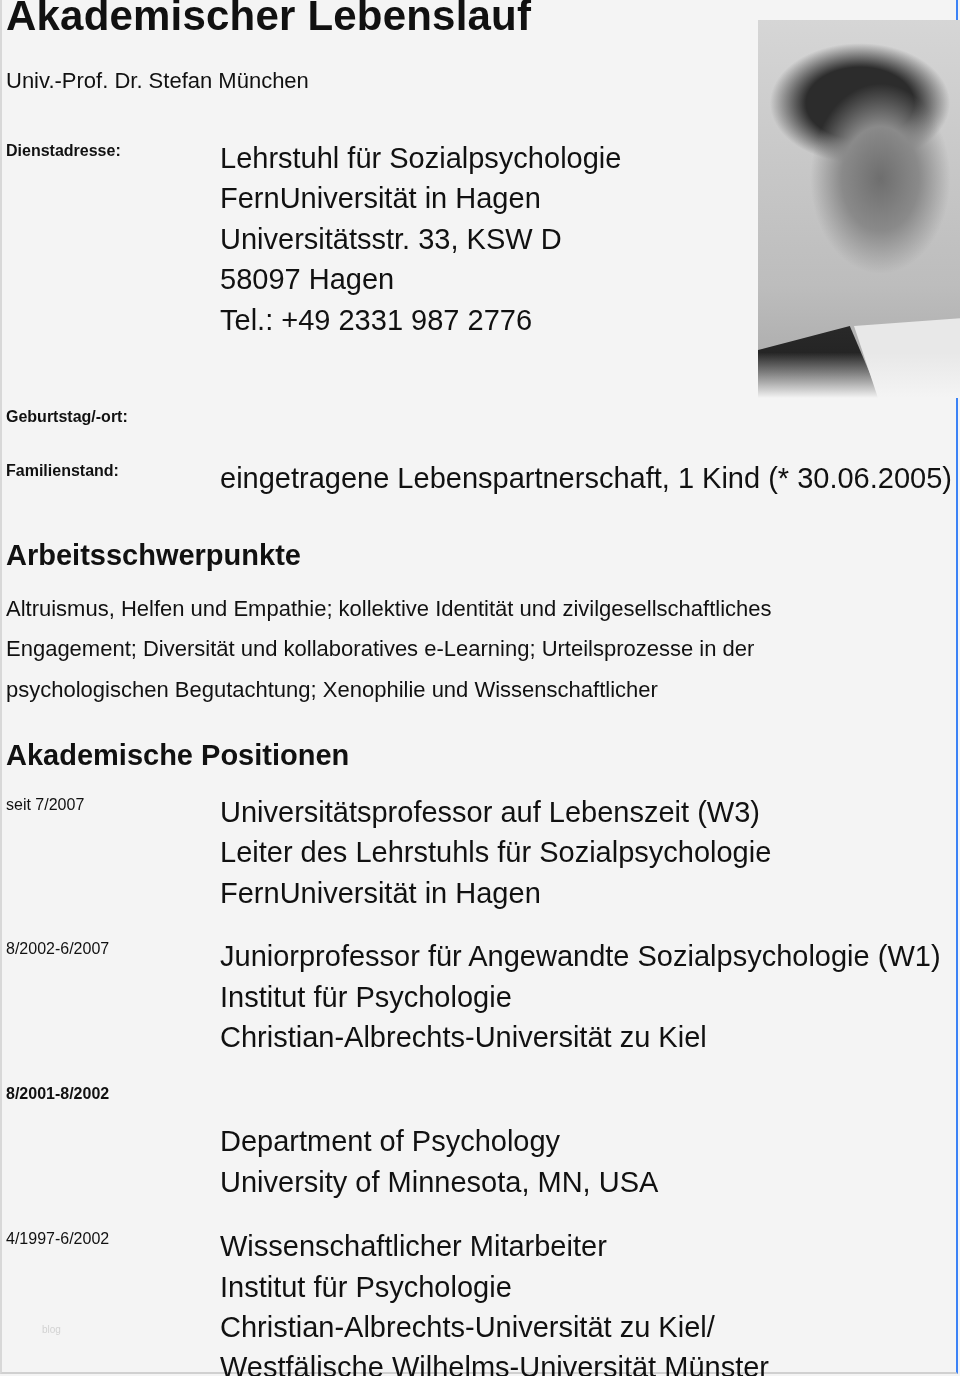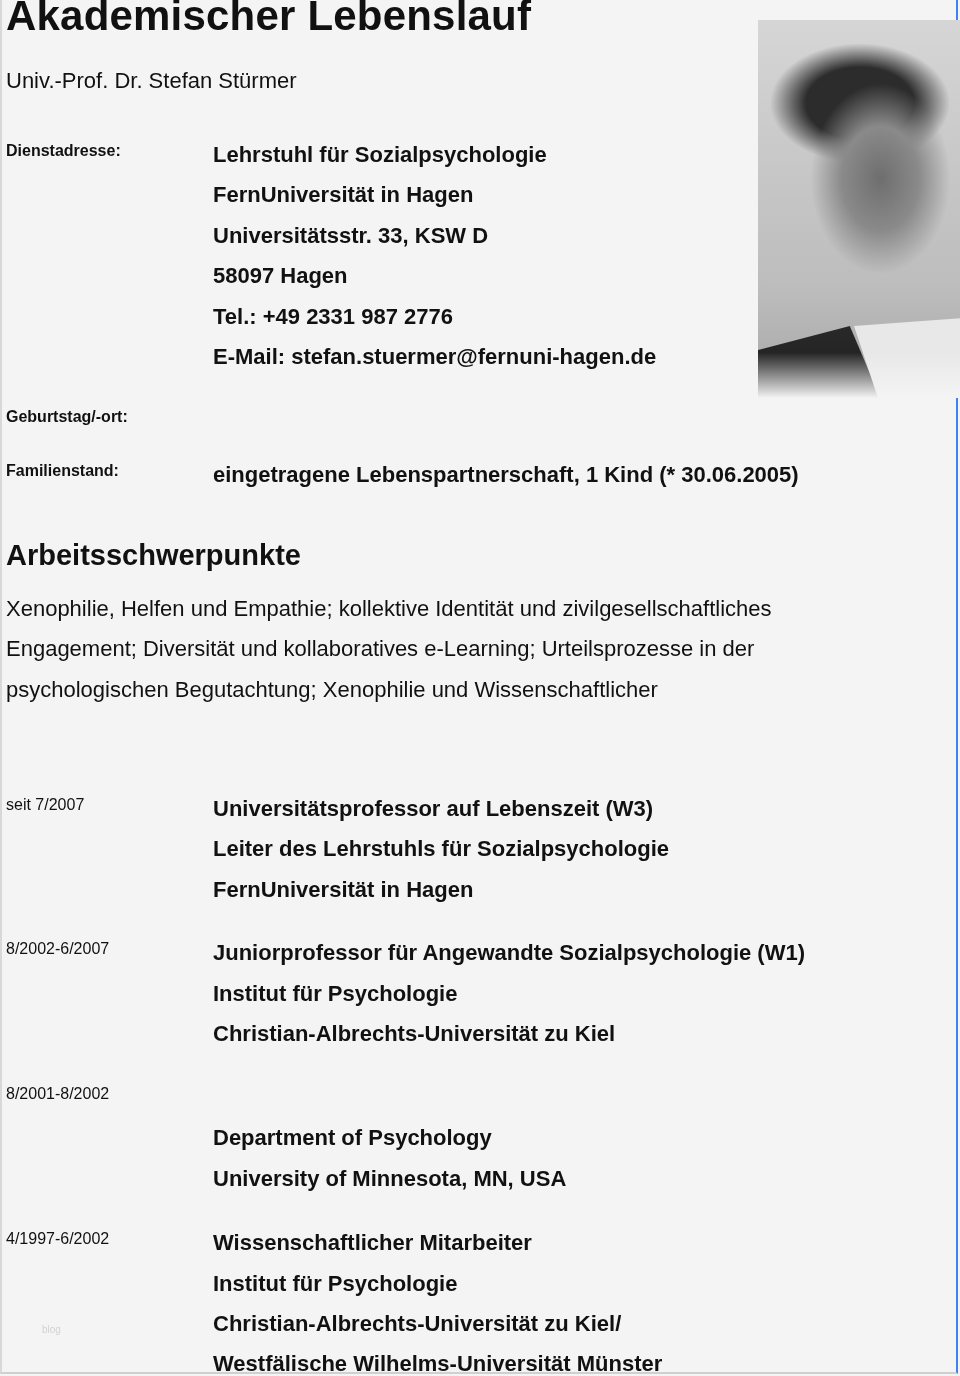--- a/index.html
+++ b/index.html
@@ -42,24 +42,23 @@
       position: absolute;
       left: 4px;
       font-size: 16px;
       white-space: nowrap;
     }
     .label-bold {
       font-weight: bold;
     }
     .col2 {
       position: absolute;
-      left: 211px;
-      font-size: 22px;
+      left: 218px;
+      font-size: 29px;
       white-space: nowrap;
-      font-weight: bold;
     }
     .section-heading {
       position: absolute;
       left: 4px;
       font-size: 29px;
       font-weight: bold;
       white-space: nowrap;
     }
     .para-line {
       position: absolute;
@@ -102,58 +101,58 @@
       font-size: 10px;
       color: #d2d2d2;
     }
   </style>
 </head>
 <body>
 
 <div class="page">
 
   <div class="title">Akademischer Lebenslauf</div>
-  <div class="subtitle">Univ.-Prof. Dr. Stefan Stürmer</div>
+  <div class="subtitle">Univ.-Prof. Dr. Stefan München</div>
 
   <div class="photo">
     <div class="shirt"></div>
     <div class="collar"></div>
     <div class="fade"></div>
   </div>
 
   <div class="row label-bold" style="top:142px;">Dienstadresse:</div>
   <div class="col2" style="top:142px;">Lehrstuhl für Sozialpsychologie</div>
   <div class="col2" style="top:182px;">FernUniversität in Hagen</div>
   <div class="col2" style="top:223px;">Universitätsstr. 33, KSW D</div>
   <div class="col2" style="top:263px;">58097 Hagen</div>
   <div class="col2" style="top:304px;">Tel.: +49 2331 987 2776</div>
-  <div class="col2" style="top:344px;">E-Mail: stefan.stuermer@fernuni-hagen.de</div>
 
   <div class="row label-bold" style="top:408px;">Geburtstag/-ort:</div>
 
   <div class="row label-bold" style="top:462px;">Familienstand:</div>
   <div class="col2" style="top:462px;">eingetragene Lebenspartnerschaft, 1 Kind (* 30.06.2005)</div>
 
   <div class="section-heading" style="top:539px;">Arbeitsschwerpunkte</div>
-  <div class="para-line" style="top:596px;">Xenophilie, Helfen und Empathie; kollektive Identität und zivilgesellschaftliches</div>
+  <div class="para-line" style="top:596px;">Altruismus, Helfen und Empathie; kollektive Identität und zivilgesellschaftliches</div>
   <div class="para-line" style="top:636px;">Engagement; Diversität und kollaboratives e-Learning; Urteilsprozesse in der</div>
   <div class="para-line" style="top:677px;">psychologischen Begutachtung; Xenophilie und Wissenschaftlicher</div>
 
+  <div class="section-heading" style="top:739px;">Akademische Positionen</div>
 
   <div class="row" style="top:796px;">seit 7/2007</div>
   <div class="col2" style="top:796px;">Universitätsprofessor auf Lebenszeit (W3)</div>
   <div class="col2" style="top:836px;">Leiter des Lehrstuhls für Sozialpsychologie</div>
   <div class="col2" style="top:877px;">FernUniversität in Hagen</div>
 
   <div class="row" style="top:940px;">8/2002-6/2007</div>
   <div class="col2" style="top:940px;">Juniorprofessor für Angewandte Sozialpsychologie (W1)</div>
   <div class="col2" style="top:981px;">Institut für Psychologie</div>
   <div class="col2" style="top:1021px;">Christian-Albrechts-Universität zu Kiel</div>
 
-  <div class="row" style="top:1085px;">8/2001-8/2002</div>
+  <div class="row" style="top:1085px;font-weight:bold;">8/2001-8/2002</div>
   <div class="col2" style="top:1125px;">Department of Psychology</div>
   <div class="col2" style="top:1166px;">University of Minnesota, MN, USA</div>
 
   <div class="row" style="top:1230px;">4/1997-6/2002</div>
   <div class="col2" style="top:1230px;">Wissenschaftlicher Mitarbeiter</div>
   <div class="col2" style="top:1271px;">Institut für Psychologie</div>
   <div class="col2" style="top:1351px;">Westfälische Wilhelms-Universität Münster</div>
   <div class="col2" style="top:1311px;">Christian-Albrechts-Universität zu Kiel/</div>
 
   <div class="watermark">blog</div>

